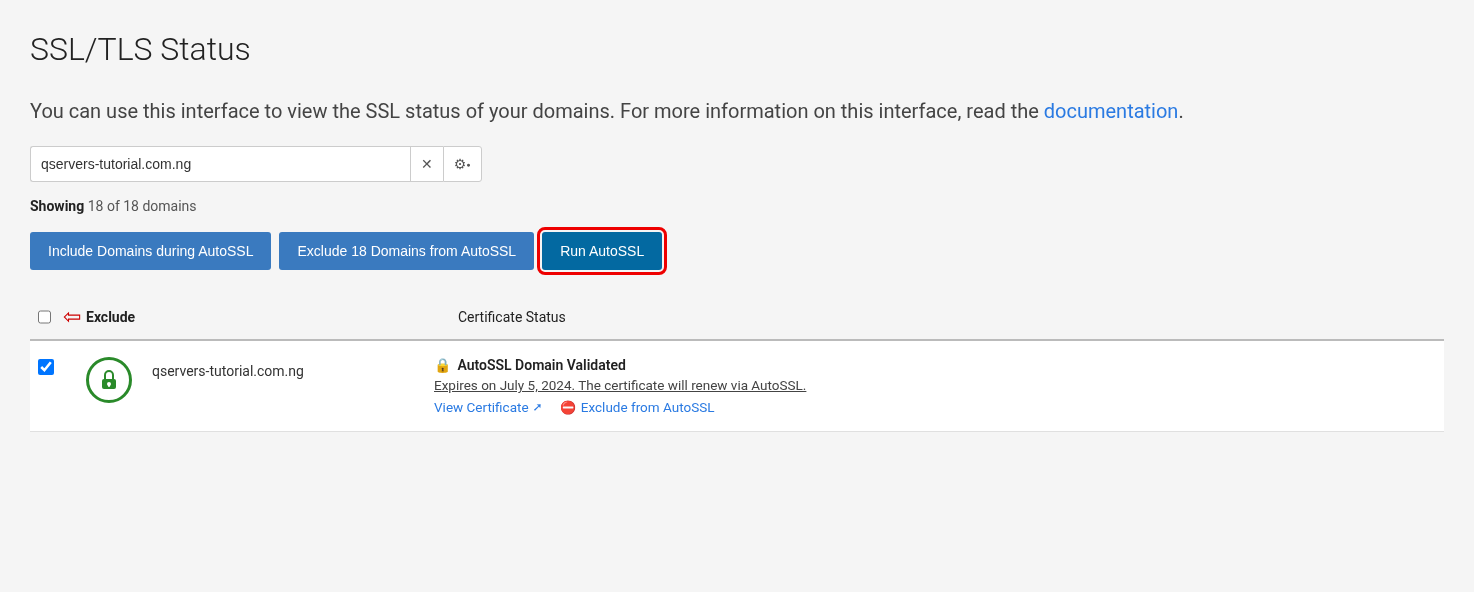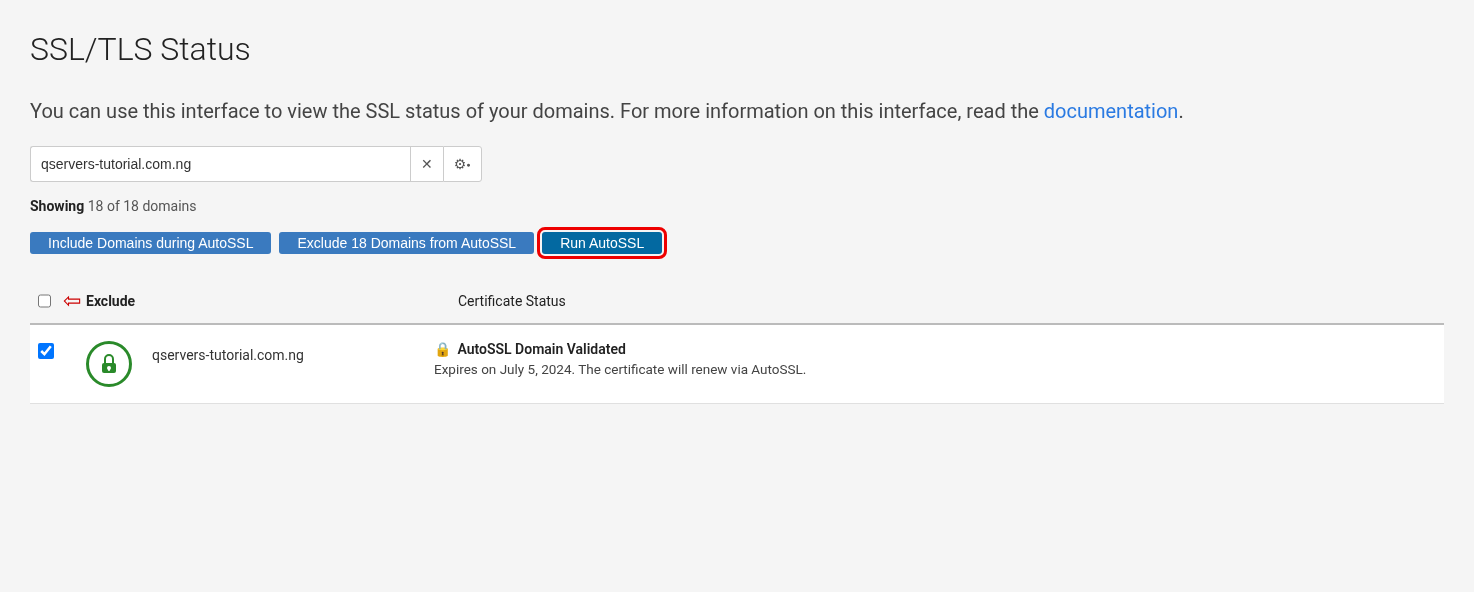--- a/index.html
+++ b/index.html
@@ -83,21 +83,21 @@
       margin-bottom: 24px;
       align-items: center;
     }
     .btn {
       padding: 8px 18px;
       font-size: 14px;
       font-weight: 500;
       border-radius: 3px;
       border: none;
       cursor: pointer;
-      height: 22px;
+      height: 38px;
       display: flex;
       align-items: center;
     }
     .btn-blue {
       background: #3a7abf;
       color: #fff;
     }
     .btn-run {
       background: #0369a1;
       color: #fff;
@@ -171,20 +171,21 @@
       margin-bottom: 4px;
     }
     .lock-icon-small {
       color: #2a8a2a;
       font-size: 14px;
     }
     .expires-text {
       color: #444;
       font-size: 13.5px;
       margin-bottom: 6px;
+      text-decoration: underline;
     }
     .cert-links {
       display: flex;
       gap: 18px;
       align-items: center;
     }
     .cert-link {
       color: #2a7ae2;
       text-decoration: none;
       font-size: 13.5px;
@@ -256,14 +257,24 @@
       </svg>
     </div>
   </div>
   <div class="row-domain-col">qservers-tutorial.com.ng</div>
   <div class="row-status-col">
     <div class="status-validated">
       <span class="lock-icon-small">🔒</span>
       <span>AutoSSL Domain Validated</span>
     </div>
     <div class="expires-text">Expires on July 5, 2024. The certificate will renew via AutoSSL.</div>
+    <div class="cert-links">
+      <a href="#" class="cert-link">
+        <span>View Certificate</span>
+        <span style="font-size:12px;">➚</span>
+      </a>
+      <a href="#" class="exclude-link">
+        <span style="font-size:13px;">⛔</span>
+        <span>Exclude from AutoSSL</span>
+      </a>
+    </div>
   </div>
 </div>
 
 </body></html>

